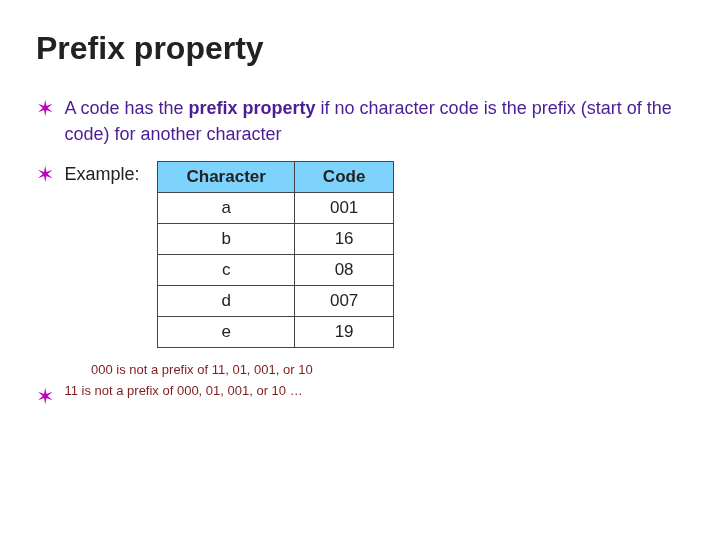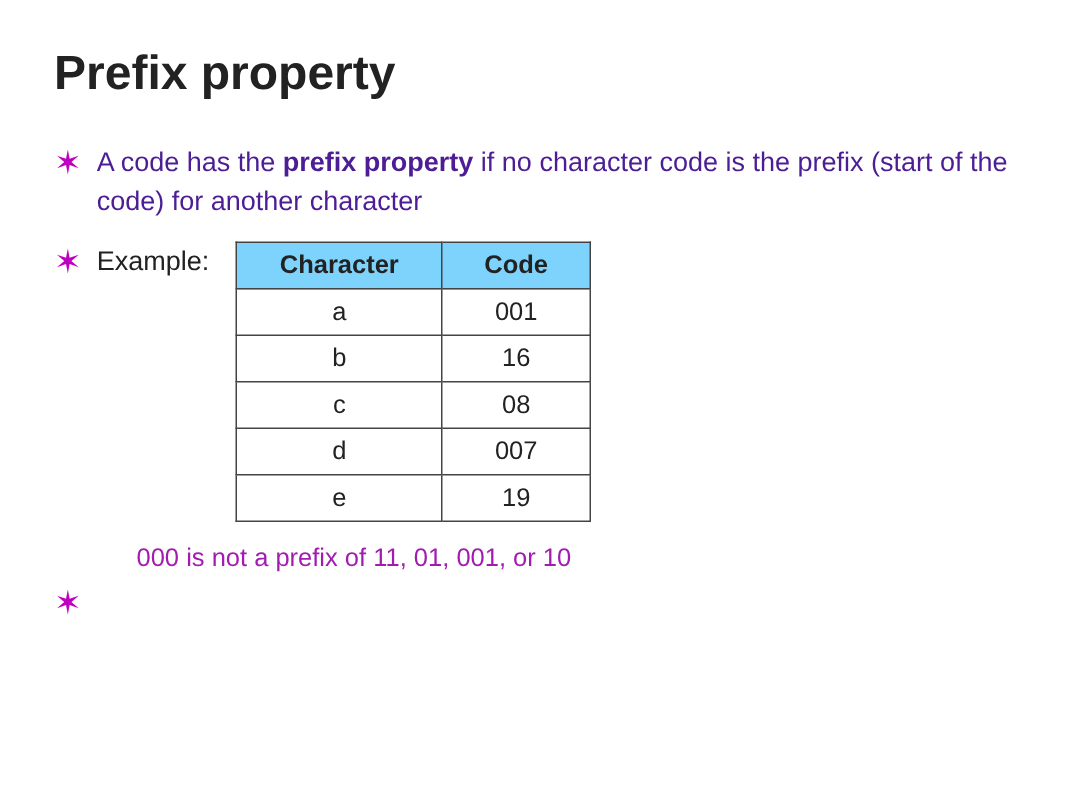--- a/index.html
+++ b/index.html
@@ -98,22 +98,22 @@
       padding-left: 0;
     }
 
     .sub-bullet-item {
       display: flex;
       align-items: flex-start;
       margin-bottom: 2px;
     }
 
     .sub-note {
-      font-size: 17px;
-      color: #a21caf;
+      font-size: 13px;
+      color: #7f1d1d;
       margin-left: 0;
       margin-bottom: 2px;
     }
   </style>
 </head>
 <body>
 
 <div class="page">
 
   <div class="title">Prefix property</div>
@@ -167,16 +167,17 @@
         </div>
       </div>
     </li>
 
   </ul>
 
   <div class="sub-bullets">
     <div class="sub-note" style="margin-left: 55px; margin-bottom: 6px;">000 is not a prefix of 11, 01, 001, or 10</div>
     <div class="sub-bullet-item">
       <span class="bullet-star" style="color:#c000c0; font-size:22px; margin-right:10px;">✶</span>
+      <span class="sub-note">11 is not a prefix of 000, 01, 001, or 10  …</span>
     </div>
   </div>
 
 </div>
 
 </body></html>

